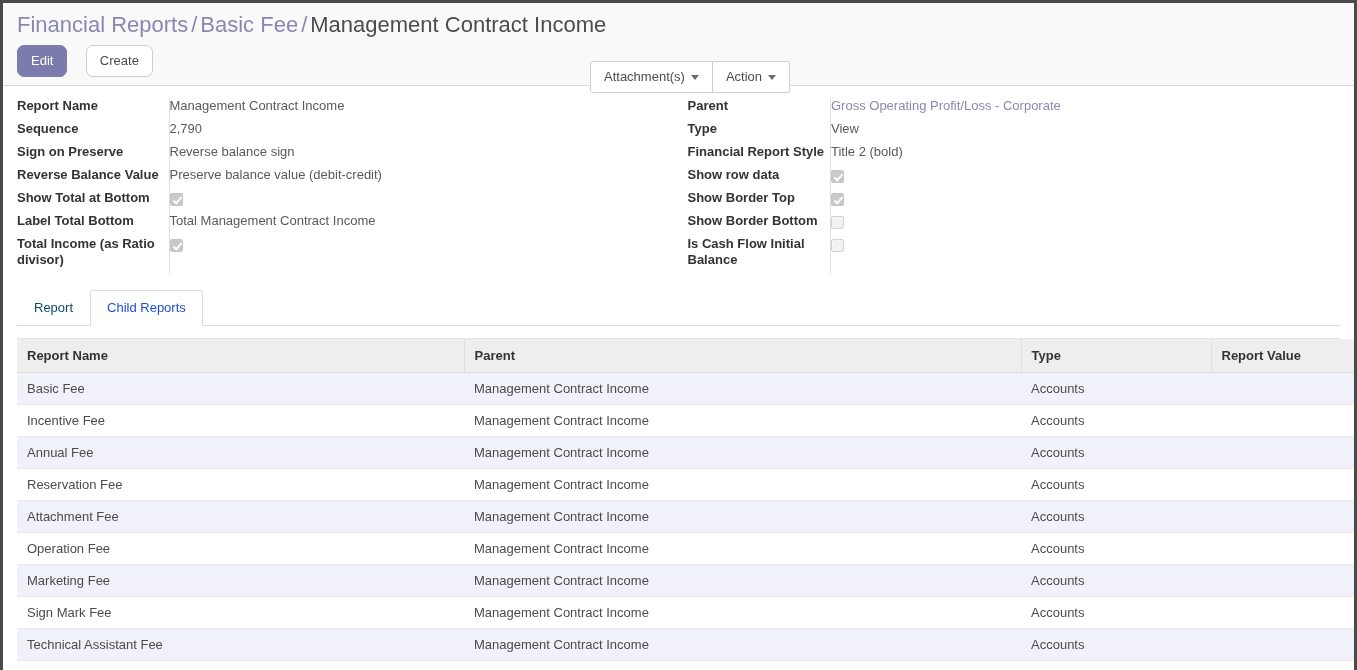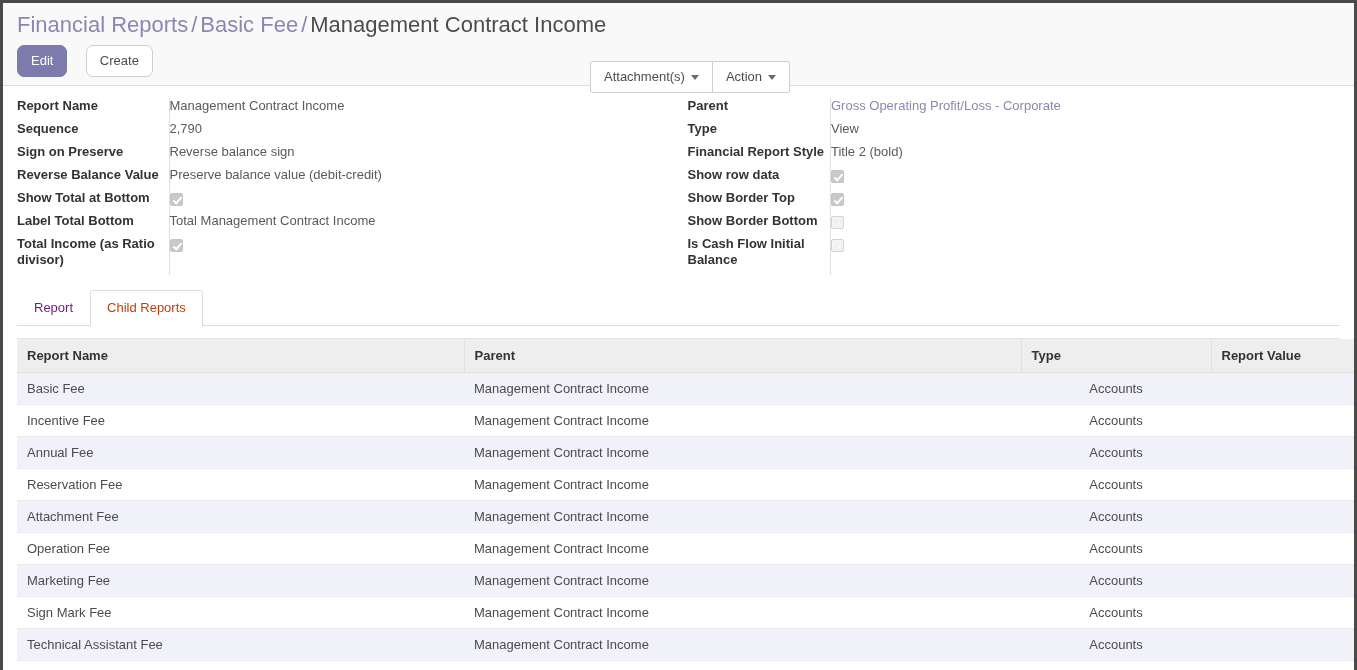--- a/index.html
+++ b/index.html
@@ -171,31 +171,31 @@
   }
   .tabs {
     display: flex;
     align-items: flex-end;
     border-bottom: 1px solid #dcdcdc;
     height: 37px;
     position: relative;
   }
   .tab {
     font-size: 13px;
-    color: #701a75;
+    color: #0c4a6e;
     padding: 9px 16px 10px 16px;
     border: 1px solid transparent;
     border-bottom: none;
     margin-bottom: -1px;
     cursor: pointer;
     line-height: 16px;
     background: transparent;
   }
   .tab.active {
-    color: #c2410c;
+    color: #1d4ed8;
     background: #ffffff;
     border-color: #dcdcdc;
     border-radius: 3px 3px 0 0;
   }
 
   
   .list-wrap {
     margin: 12px 14px 0 14px;
     border-top: 1px solid #e4e4e4;
   }
@@ -223,21 +223,21 @@
     border-bottom: 1px solid #e9e9ef;
     white-space: nowrap;
     overflow: hidden;
     text-overflow: ellipsis;
   }
   table.list tbody tr:nth-child(odd) { background: #f1f1f9; }
   table.list tbody tr:nth-child(even) { background: #ffffff; }
 
   .col-name   { width: 447px; }
   .col-parent { width: 557px; }
-  .col-type   { width: 190px; text-align: center; }
+  .col-type   { width: 190px; }
   .col-value  { width: 157px; }
 </style>
 </head>
 <body>
 
 <div class="app-frame">
 
   <div class="control-panel">
 
     <div class="breadcrumb">

